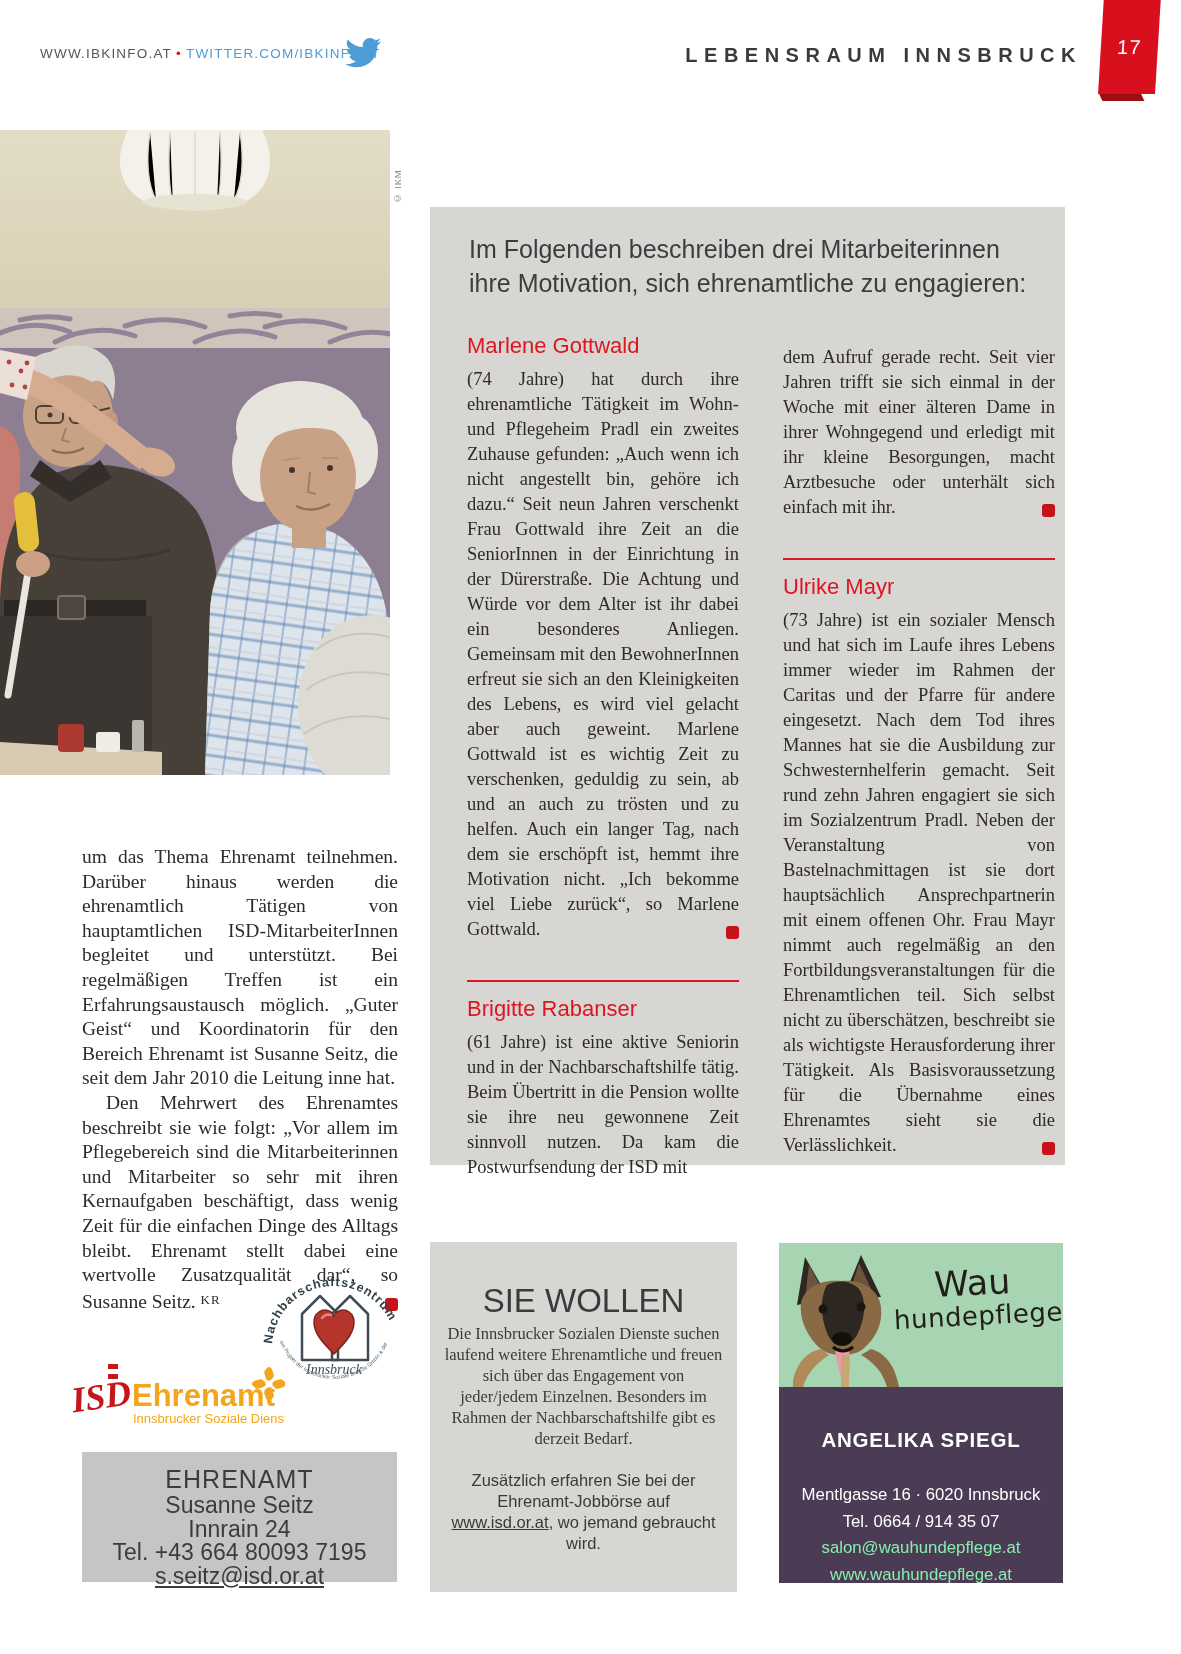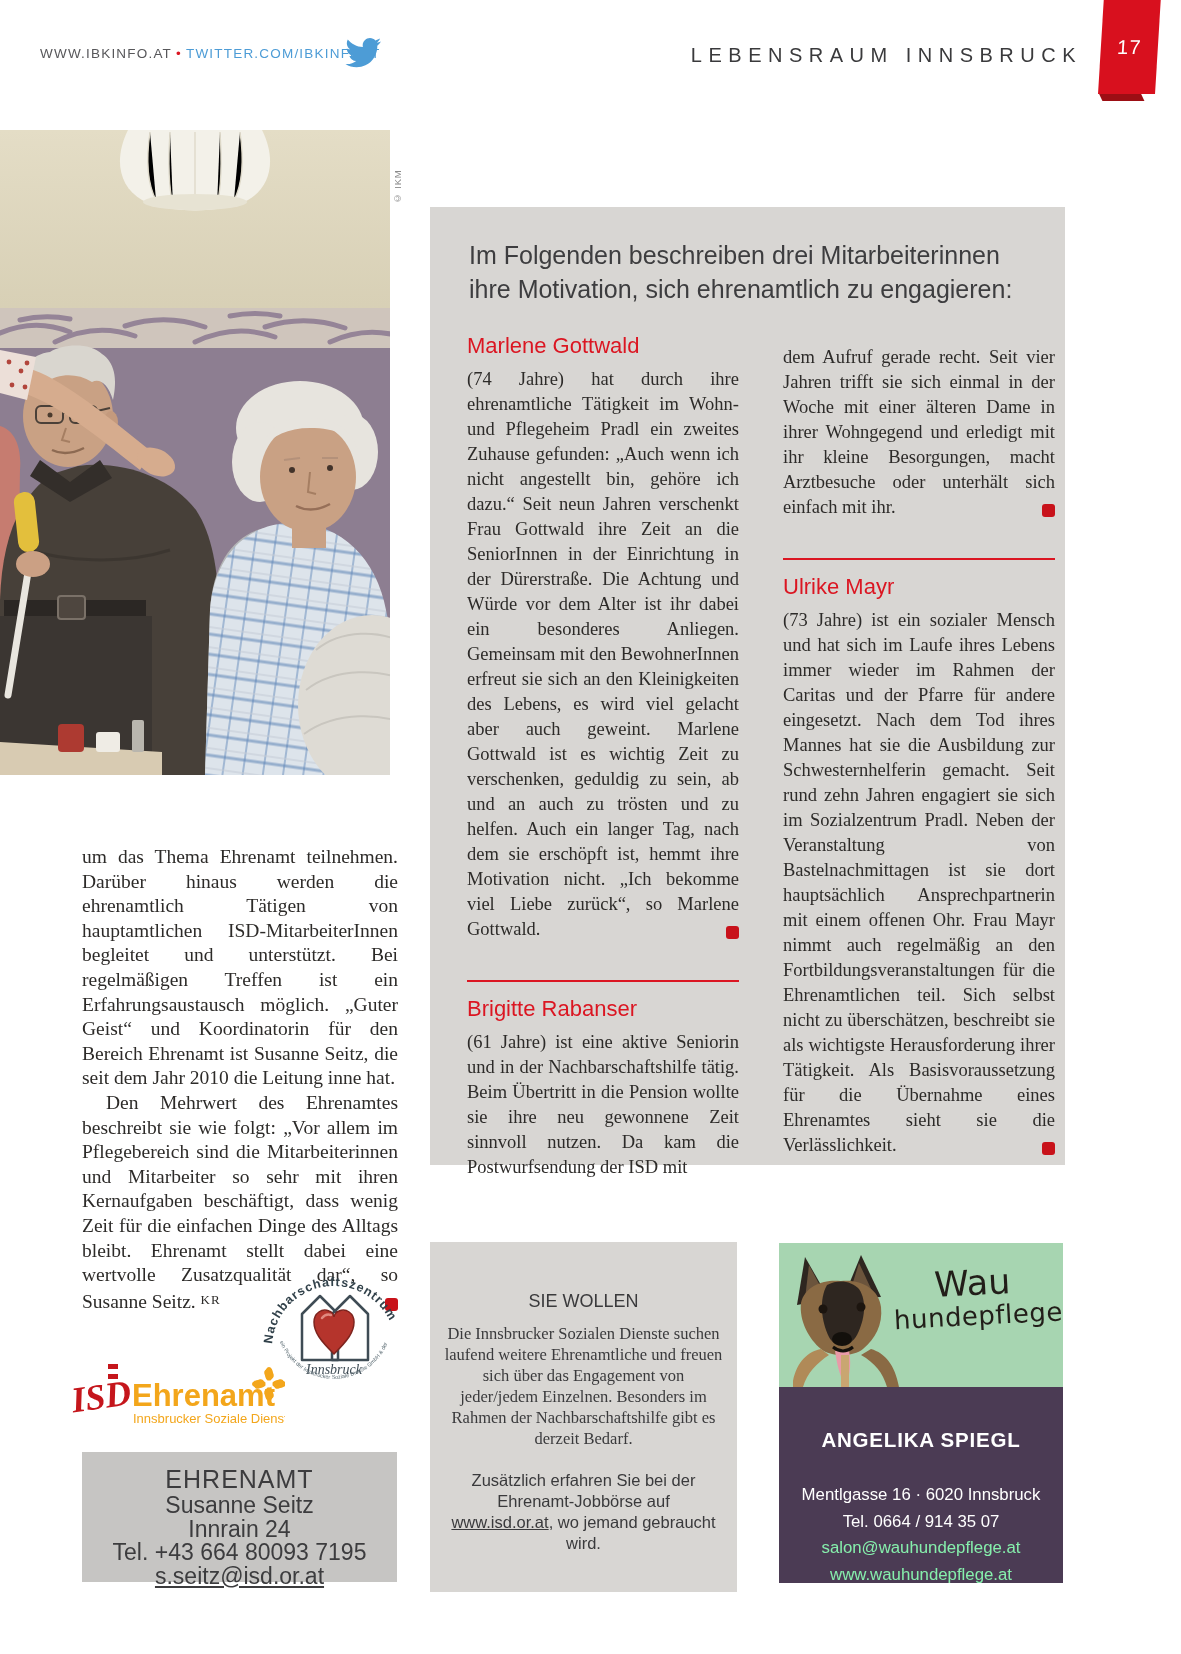--- a/index.html
+++ b/index.html
@@ -6,21 +6,21 @@
   body{width:1181px;height:1654px;position:relative;background:#ffffff;
        font-family:"Liberation Sans",sans-serif;overflow:hidden;}
 
   
   .hdr-meta{position:absolute;left:40px;top:46px;font-size:13.5px;letter-spacing:1.2px;
             color:#57575a;white-space:nowrap;}
   .hdr-meta .dot{color:#db1622;margin:0 4px;}
   .hdr-meta .tw{color:#4d9cd6;text-decoration:none;}
   .tw-bird{position:absolute;left:344px;top:36px;width:38px;height:32px;}
   .section-title{position:absolute;right:99px;top:44px;font-size:20px;letter-spacing:6.5px;
-                 color:#3a3a3c;font-weight:400;white-space:nowrap;}
+                 color:#3a3a3c;font-weight:700;white-space:nowrap;}
   .ribbon{position:absolute;left:1104px;top:-4px;width:57px;height:98px;background:#d8101e;
           transform:skewX(-3.5deg);transform-origin:top left;}
   .ribbon:after{content:"";position:absolute;left:3px;bottom:-7px;width:42px;height:7px;
                 background:#9c0e14;transform:skewX(28deg);}
   .ribbon .num{position:absolute;width:100%;text-align:center;top:40px;color:#fff;
                font-size:20px;letter-spacing:1px;}
 
   
   .photo{position:absolute;left:0;top:130px;width:390px;height:645px;}
   .photo-credit{position:absolute;left:392px;top:134px;height:70px;color:#8a8a8a;
@@ -32,21 +32,21 @@
                 font-family:"Liberation Serif",serif;font-size:19.5px;line-height:24.6px;
                 color:#2d2b29;text-align:justify;}
   .article-left p{margin:0;position:relative;}
   .article-left p.p2{text-indent:24px;}
   .initials{font-size:13px;letter-spacing:1px;vertical-align:4px;font-family:"Liberation Serif",serif;}
   .red-square{display:inline-block;width:13px;height:13px;border-radius:3px;background:#c8121a;}
   .sq-abs{position:absolute;right:0;bottom:3px;}
 
   
   .panel{position:absolute;left:430px;top:207px;width:635px;height:958px;background:#d8d6d3;}
-  .intro{position:absolute;left:39px;top:32px;font-size:25px;line-height:33.5px;color:#3d3d3f;}
+  .intro{position:absolute;left:39px;top:26px;font-size:25px;line-height:33.5px;color:#3d3d3f;}
   .col{position:absolute;top:126px;width:272px;}
   .col-l{left:37px;} .col-r{left:353px;}
   .pname{margin:0 0 8px 0;font-size:22px;font-weight:400;color:#db1622;font-family:"Liberation Sans",sans-serif;}
   .ptext{margin:0;position:relative;font-family:"Liberation Serif",serif;font-size:18.5px;
          line-height:25px;color:#2d2b29;text-align:justify;hyphens:auto;-webkit-hyphens:auto;}
   .rrule{height:2px;background:#db1622;border:none;margin:38px 0 14px 0;}
   .col-r .first{margin-top:12px;}
 
   
   .isd-logo{position:absolute;left:70px;top:1358px;width:215px;height:75px;}
@@ -56,21 +56,21 @@
   .contact{position:absolute;left:82px;top:1452px;width:315px;height:130px;background:#c6c5c3;
            text-align:center;color:#3c3c3e;}
   .contact .title{margin-top:13px;font-size:25px;letter-spacing:1px;}
   .contact .row{font-size:23px;line-height:23.5px;}
   .contact .row:first-of-type{margin-top:3px;}
   .contact .mail{text-decoration:underline;color:#3c3c3e;}
 
   
   .recruit{position:absolute;left:430px;top:1242px;width:307px;height:350px;background:#d8d6d3;
            text-align:center;color:#3a3a3c;}
-  .recruit .t{font-size:18px;line-height:30px;}
+  .recruit .t{font-size:33px;line-height:30px;}
   .recruit .t1{margin-top:44px;}
   .recruit .body{font-size:16.5px;line-height:21px;margin:7px 14px 0 14px;font-family:Liberation Serif, serif;}
   .recruit .body2{font-size:16.5px;line-height:21px;margin:21px 20px 0 20px;}
   .recruit .link{text-decoration:underline;color:#3a3a3c;}
 
   
   .ad{position:absolute;left:779px;top:1243px;width:284px;height:340px;}
   .ad-green{position:relative;width:284px;height:144px;background:#a7d5b1;overflow:hidden;}
   .ad-dog{position:absolute;left:8px;bottom:0;width:118px;height:132px;}
   .ad-brand{position:absolute;right:10px;top:22px;width:160px;text-align:center;color:#221e19;
@@ -230,21 +230,21 @@
 
 <div class="article-left">
   <p><span>um das Thema Ehrenamt teilnehmen. Darüber hinaus werden die ehrenamtlich Tätigen von hauptamtlichen ISD-MitarbeiterInnen begleitet und unterstützt. Bei regelmäßigen Treffen ist ein Erfahrungsaustausch möglich. „Guter Geist“  und Koordinatorin für den Bereich Ehrenamt ist Susanne Seitz, die seit dem Jahr 2010 die Leitung inne hat.</span></p>
   <p class="p2"><span>Den Mehrwert des Ehrenamtes beschreibt sie wie folgt: „Vor allem im Pflegebereich sind die Mitarbeiterinnen und Mitarbeiter so sehr mit ihren Kernaufgaben beschäftigt, dass wenig Zeit für die einfachen Dinge des Alltags bleibt. Ehrenamt stellt dabei eine wertvolle Zusatzqualität dar“, so Susanne Seitz. </span><span class="initials">KR</span>
     <span class="red-square sq-abs"></span></p>
 </div>
 
 <div class="panel">
   <div class="intro">
     <div>Im Folgenden beschreiben drei Mitarbeiterinnen</div>
-    <div>ihre Motivation, sich ehrenamtlich zu engagieren:</div>
+    <div>ihre Motivation, sich ehrenamtliche zu engagieren:</div>
   </div>
 
   <div class="col col-l">
     <h3 class="pname">Marlene Gottwald</h3>
     <p class="ptext"><span>(74 Jahre) hat durch ihre ehrenamtliche Tätigkeit im Wohn- und Pflegeheim Pradl ein zweites Zuhause gefunden: „Auch wenn ich nicht angestellt bin, gehöre ich dazu.“ Seit neun Jahren verschenkt Frau Gottwald ihre Zeit an die SeniorInnen in der Einrichtung in der Dürerstraße. Die Achtung und Würde vor dem Alter ist ihr dabei ein besonderes Anliegen. Gemeinsam mit den BewohnerInnen erfreut sie sich an den Kleinigkeiten des Lebens, es wird viel gelacht aber auch geweint. Marlene Gottwald ist es wichtig Zeit zu verschenken, geduldig zu sein, ab und an auch zu trösten und zu helfen. Auch ein langer Tag, nach dem sie erschöpft ist, hemmt ihre Motivation nicht. „Ich bekomme viel Liebe zurück“, so Marlene Gottwald.</span>
       <span class="red-square sq-abs"></span></p>
     <hr class="rrule">
     <h3 class="pname">Brigitte Rabanser</h3>
     <p class="ptext">(61 Jahre) ist eine aktive Seniorin und in der Nachbarschaftshilfe tätig. Beim Übertritt in die Pension wollte sie ihre neu gewonnene Zeit sinnvoll nutzen. Da kam die Postwurfsendung der ISD mit</p>
   </div>

